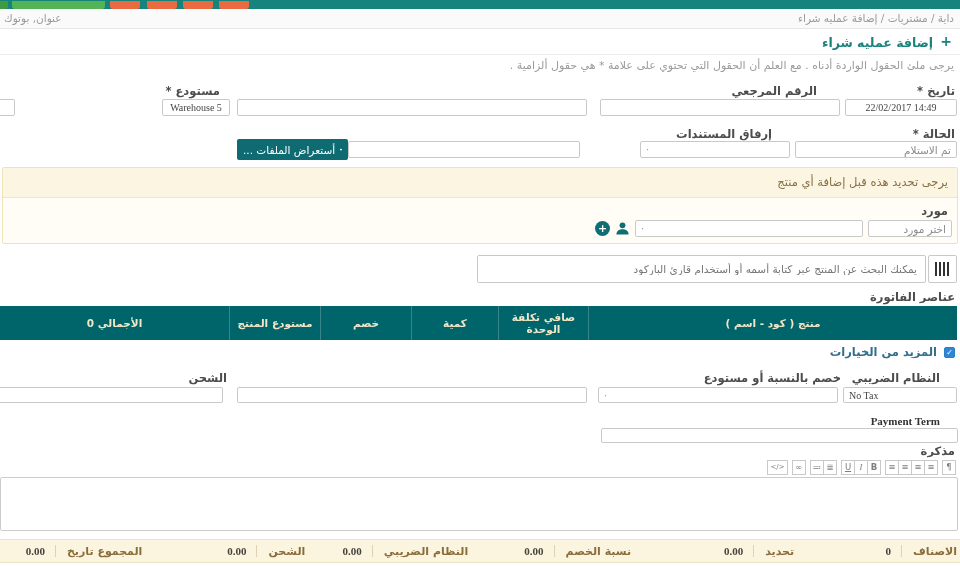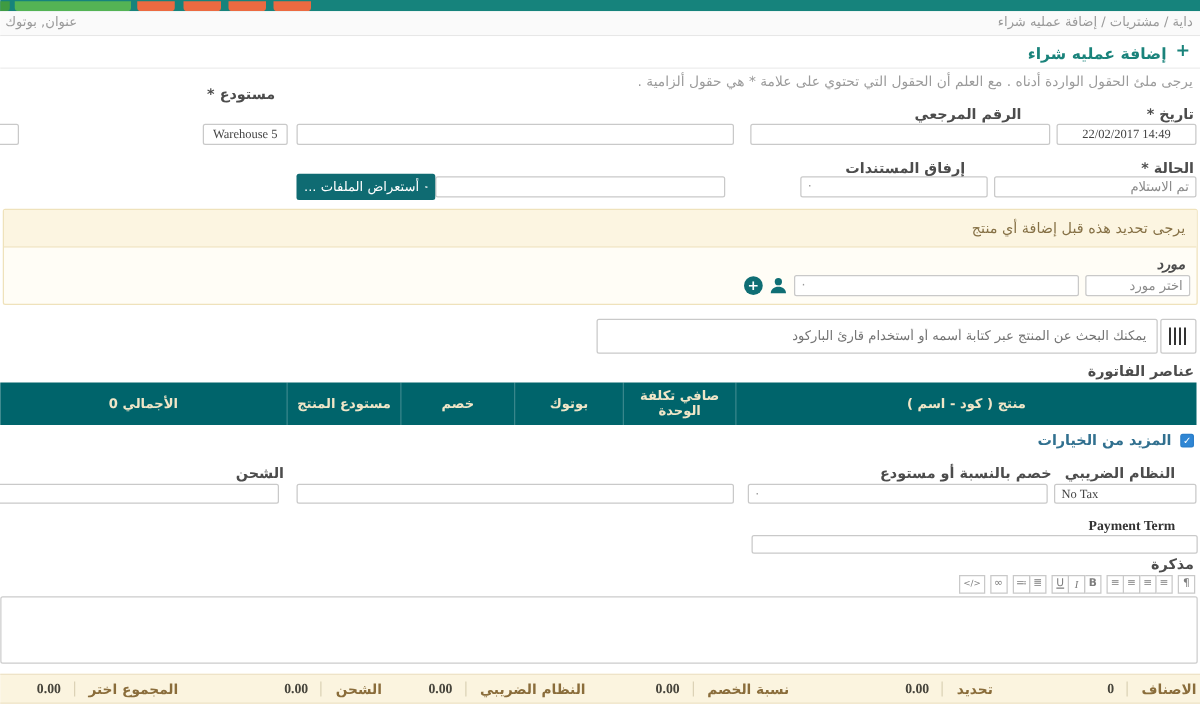--- a/index.html
+++ b/index.html
@@ -102,21 +102,21 @@
 
   <div class="abs lbl" style="top:84px;right:143px;">الرقم المرجعي</div>
   <div class="abs inp" style="top:99px;right:120px;width:240px;">
       <input style="">
     </div>
 
   <div class="abs inp" style="top:99px;right:373px;width:350px;">
       <input style="">
     </div>
 
-  <div class="abs lbl" style="top:68px;right:740px;">مستودع *</div>
+  <div class="abs lbl" style="top:84px;right:740px;">مستودع *</div>
   <div class="abs inp serif center" style="top:99px;right:730px;width:68px;">Warehouse 5</div>
 
   <div class="abs inp" style="top:99px;right:945px;width:20px;"></div>
 
   <div class="abs lbl" style="top:127px;right:5px;">الحالة *</div>
   <div class="abs inp sel-ar" style="top:141px;right:3px;width:162px;">تم الاستلام</div>
   <div class="abs inp dotsel" style="top:141px;right:170px;width:150px;">·</div>
 
   <div class="abs lbl" style="top:127px;right:188px;">إرفاق المستندات</div>
   <div class="abs inp" style="top:141px;right:380px;width:232px;">
@@ -126,21 +126,21 @@
     <svg width="11" height="9" viewBox="0 0 12 10">
         <path d="M0 1h4l1.2 1.5H12V10H0z" fill="#fff"></path>
       </svg>
     <span>أستعراض الملفات ...</span>
   </button>
 
   <div class="abs callout">
     <div class="callout-head">
       <span>يرجى تحديد هذه قبل إضافة أي منتج</span>
     </div>
-    <div class="abs lbl" style="top:36px;right:9px;font-style:italic;">مورد</div>
+    <div class="abs lbl" style="top:36px;right:9px;">مورد</div>
     <div class="abs inp sel-ar" style="top:52px;right:5px;width:84px;">اختر مورد</div>
     <div class="abs inp dotsel" style="top:52px;right:94px;width:228px;">·</div>
     <div class="abs iconbtn" style="top:52px;right:326px;">
       <svg width="15" height="15" viewBox="0 0 16 16">
           <circle cx="8" cy="4.6" r="3.1" fill="#0f6e74"></circle>
           <path d="M1.5 14.5c0-3.6 2.9-5.6 6.5-5.6s6.5 2 6.5 5.6z" fill="#0f6e74"></path>
         </svg>
     </div>
     <div class="abs iconbtn" style="top:52px;right:346px;">
       <span class="pluscircle">+</span>
@@ -151,21 +151,21 @@
     <span class="bc-glyph"></span>
   </div>
   <div class="abs bc-inp">
     <input placeholder="يمكنك البحث عن المنتج عبر كتابة أسمه أو أستخدام قارئ الباركود" style="">
   </div>
 
   <div class="abs lbl" style="top:290px;right:5px;">عناصر الفاتورة</div>
   <div class="abs thead">
     <div class="th" style="flex:0 0 368px;">منتج ( كود - اسم )</div>
     <div class="th" style="flex:0 0 89px;">صافي تكلفة الوحدة</div>
-    <div class="th" style="flex:0 0 86px;">بوتوك</div>
+    <div class="th" style="flex:0 0 86px;">كمية</div>
     <div class="th" style="flex:0 0 90px;">خصم</div>
     <div class="th" style="flex:0 0 90px;">مستودع المنتج</div>
     <div class="th" style="flex:1;">الأجمالي 0</div>
   </div>
 
   <div class="abs chk">✓</div>
   <div class="abs chklbl">المزيد من الخيارات</div>
 
   <div class="abs lbl" style="top:371px;right:20px;">النظام الضريبي</div>
   <div class="abs inp serif endtxt" style="top:387px;right:3px;width:114px;height:16px;">No Tax</div>
@@ -230,18 +230,18 @@
     </div>
     <div class="sumcell">
       <span class="sumlbl">النظام الضريبي</span>
       <span class="sumval">0.00</span>
     </div>
     <div class="sumcell">
       <span class="sumlbl">الشحن</span>
       <span class="sumval">0.00</span>
     </div>
     <div class="sumcell">
-      <span class="sumlbl">المجموع اختر</span>
+      <span class="sumlbl">المجموع تاريخ</span>
       <span class="sumval">0.00</span>
     </div>
   </div>
 
 </div>
 
 </body></html>

